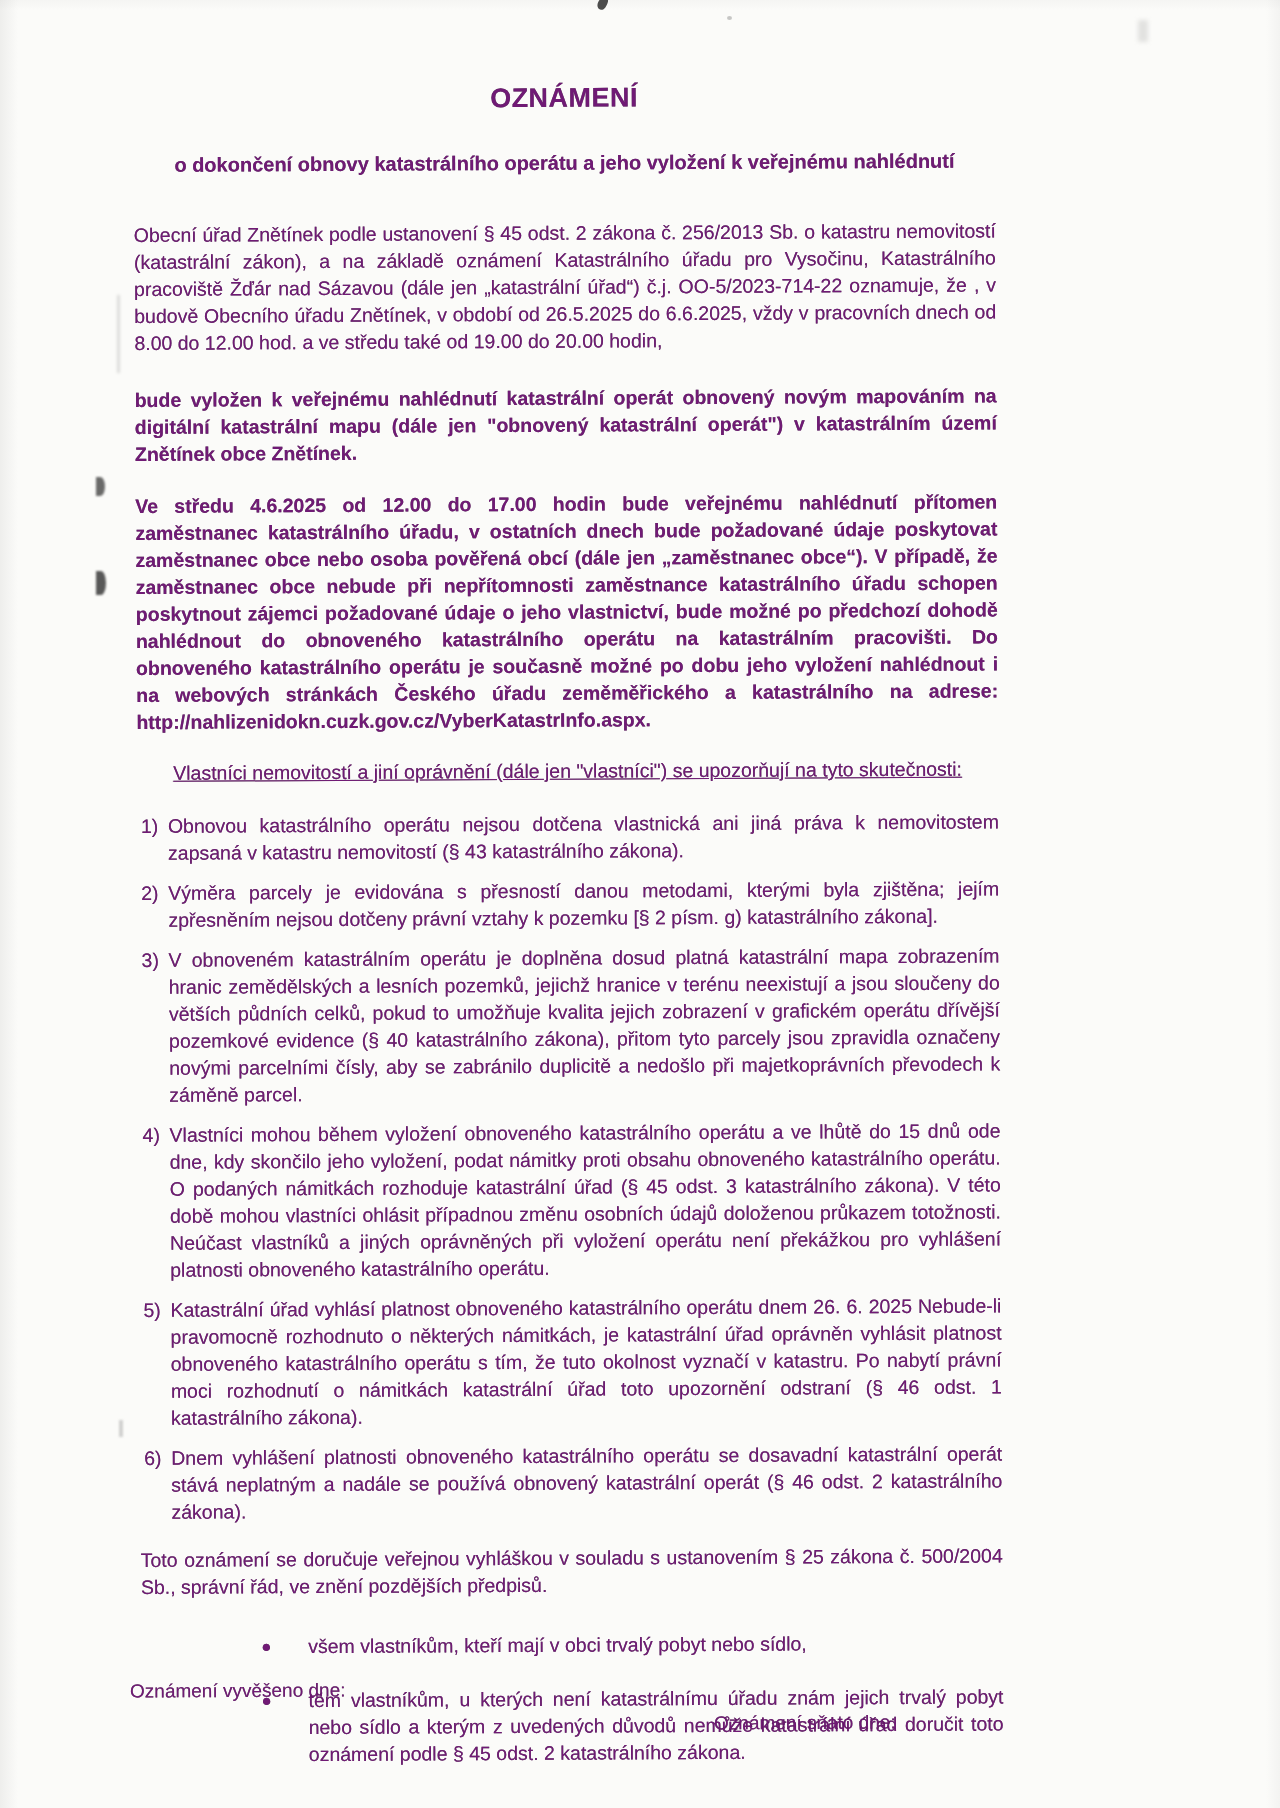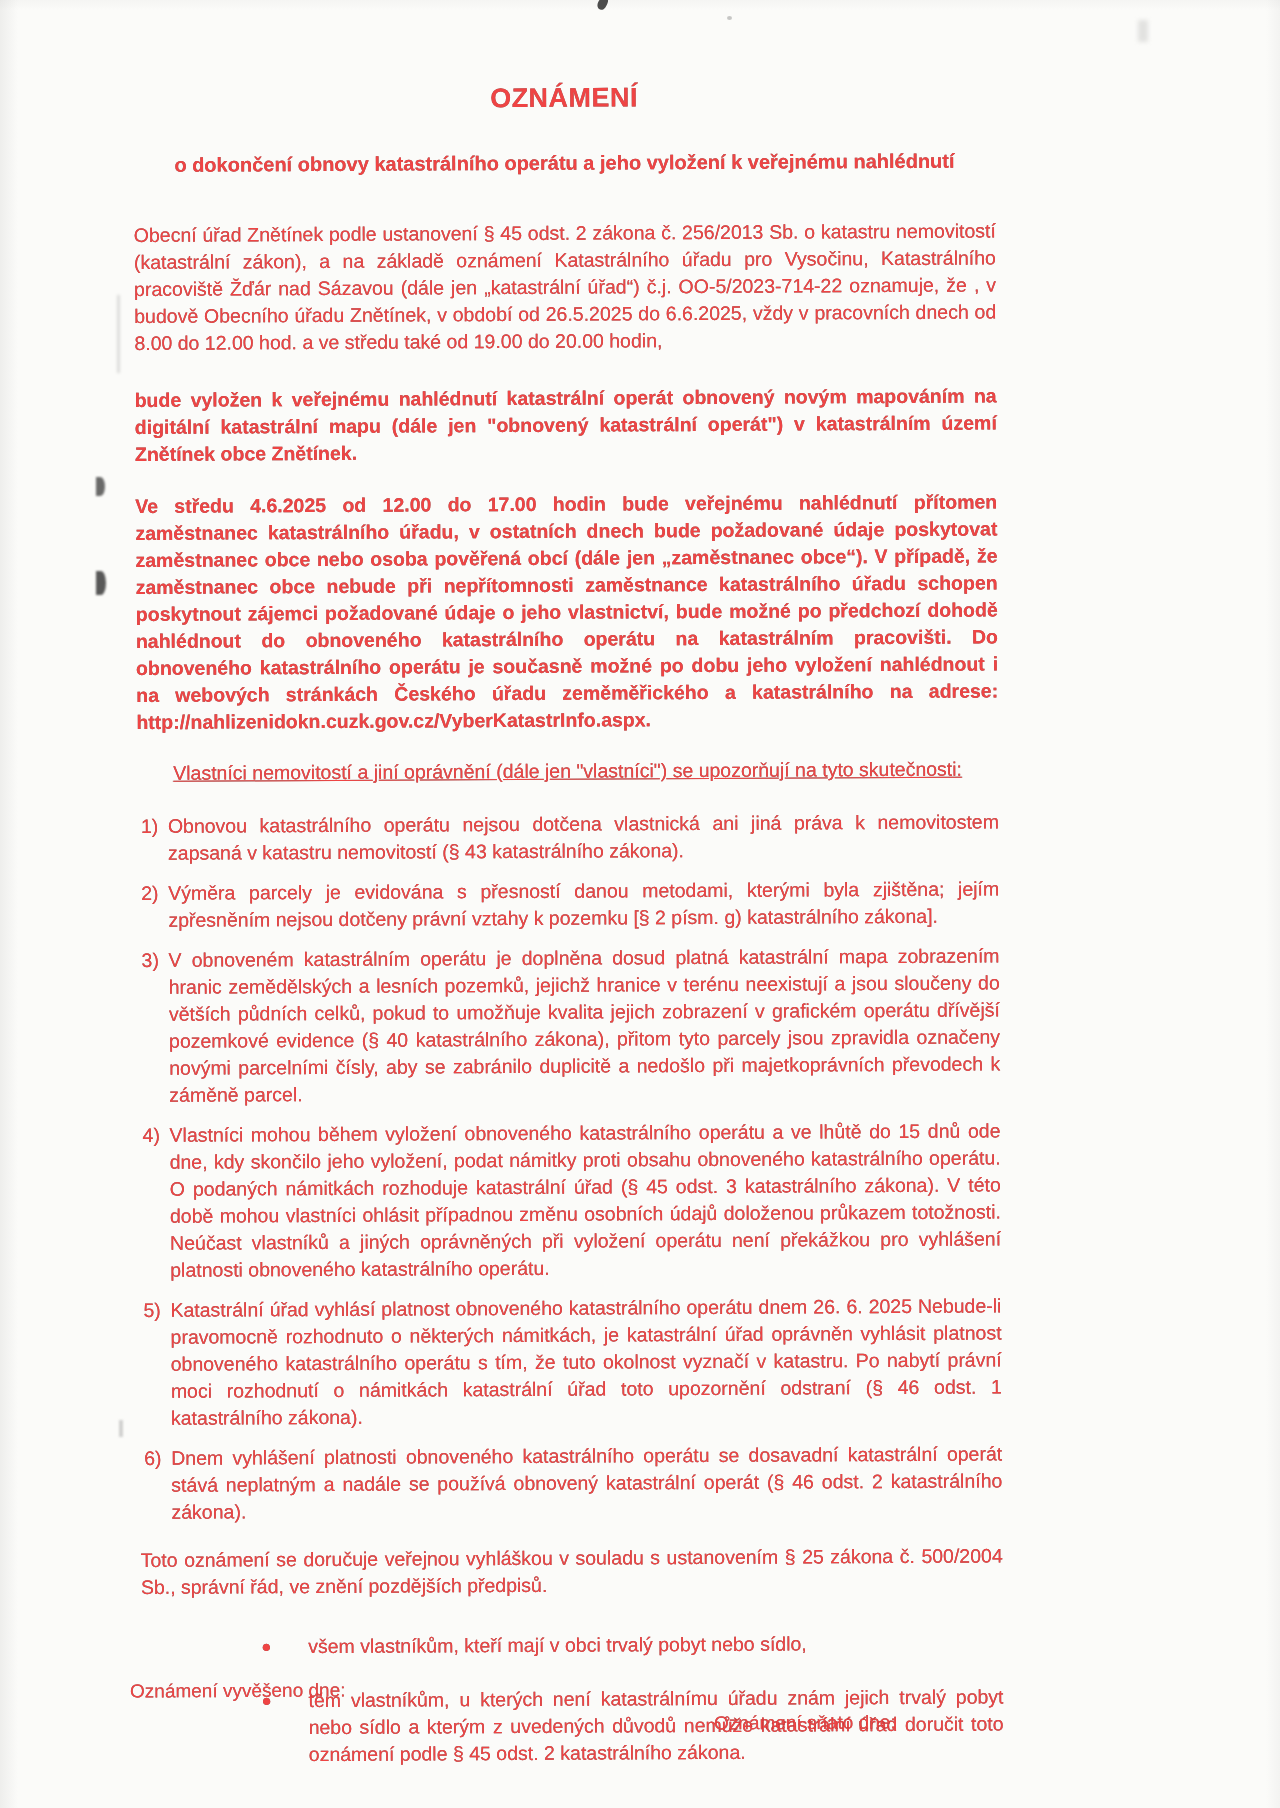--- a/index.html
+++ b/index.html
@@ -3,21 +3,21 @@
 <meta charset="utf-8">
 <style>
   html,body{margin:0;padding:0;background:#e8e8e6;}
   .page{
     position:relative;
     width:1280px;height:1808px;
     margin:0 auto;
     background:#fbfbf9;
     overflow:hidden;
     font-family:"Liberation Sans","DejaVu Sans",sans-serif;
-    color:#ef4444;
+    color:#701a75;
   }
   
   .page::before{
     content:"";position:absolute;inset:0;pointer-events:none;
     background:
       linear-gradient(90deg, rgba(120,120,120,0.10) 0px, rgba(120,120,120,0.0) 18px),
       linear-gradient(270deg, rgba(140,140,140,0.07) 0px, rgba(140,140,140,0.0) 14px),
       linear-gradient(180deg, rgba(130,130,130,0.05) 0px, rgba(130,130,130,0.0) 10px);
   }
   .content{

